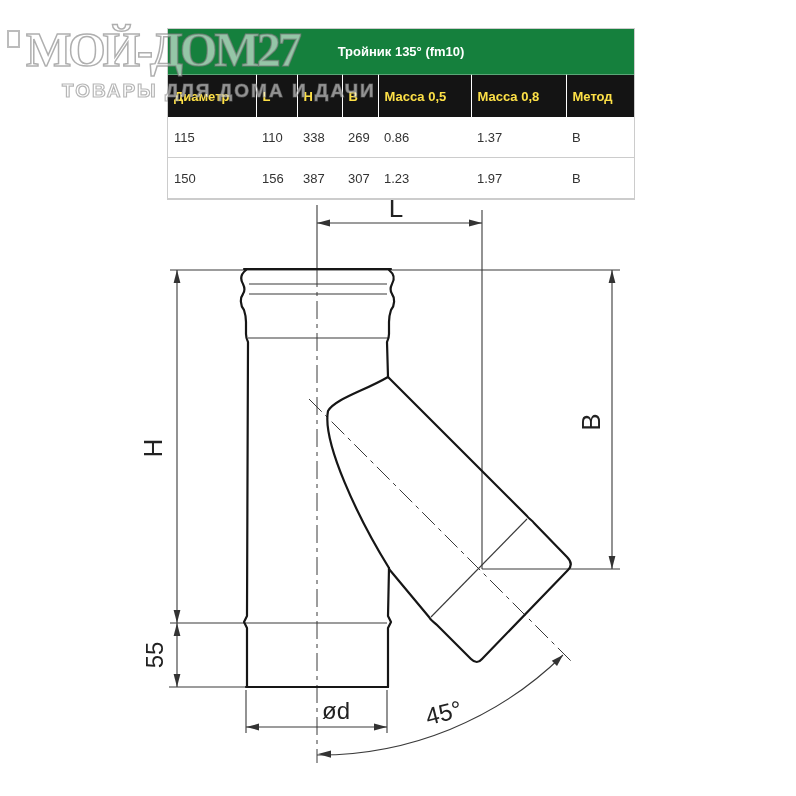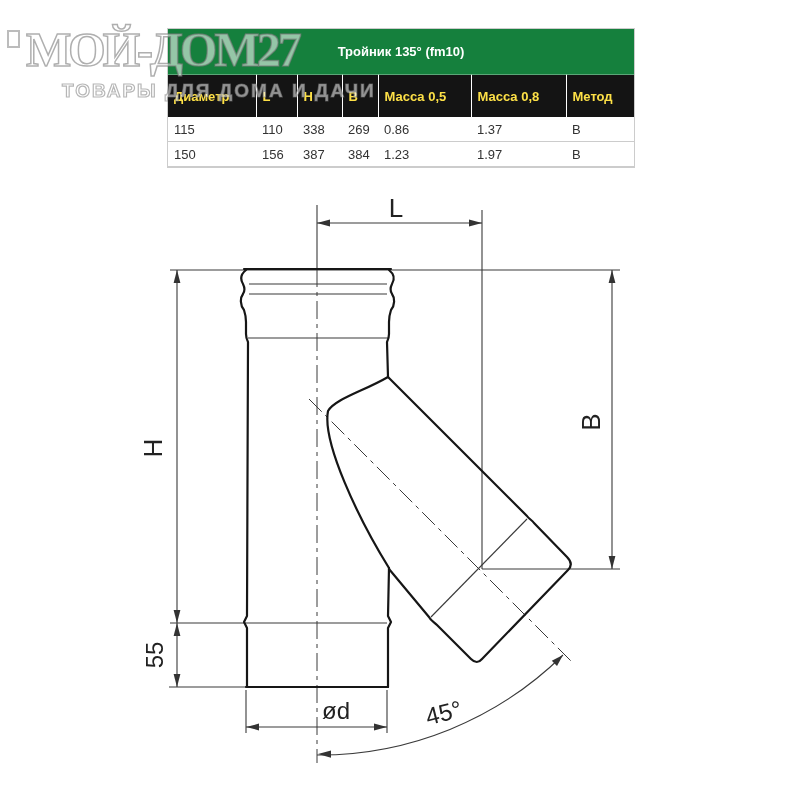--- a/index.html
+++ b/index.html
@@ -19,21 +19,21 @@
 
   
   .spec{position:absolute;z-index:20;left:167px;top:28px;width:466px;
         border:1px solid #ccc;background:#fff;}
   table{border-collapse:collapse;table-layout:fixed;width:100%;font-size:13px;}
   .t-title td{background:#15803d;color:#fff;font-weight:bold;text-align:center;
               height:43px;border-bottom:1px solid rgba(255,255,255,.3);}
   .t-head td{background:#141414;color:#fde047;font-weight:bold;height:42px;
              padding:0 0 0 6px;overflow:hidden;}
   .t-head td + td{border-left:1px solid rgba(255,255,255,.38);}
-  .t-row td{color:#333;height:24px;padding:0 0 0 6px;border-bottom:1px solid #ccc;
+  .t-row td{color:#333;height:40px;padding:0 0 0 6px;border-bottom:1px solid #ccc;
             background:#fff;overflow:hidden;}
 
   
   svg{position:absolute;z-index:10;left:0;top:0;}
   .thick{stroke:#161616;stroke-width:2.2;fill:none;stroke-linejoin:round;stroke-linecap:round;}
   .thin{stroke:#3a3a3a;stroke-width:1.1;fill:none;}
   .cline{stroke:#3a3a3a;stroke-width:1;fill:none;stroke-dasharray:18 5 4 5;}
   .ah{fill:#333;stroke:none;}
   .dim{fill:#222;font-family:"Liberation Sans",sans-serif;font-size:26px;}
   .dim-sm{fill:#222;font-family:"Liberation Sans",sans-serif;font-size:24px;}
@@ -143,21 +143,21 @@
         <td>338</td>
         <td>269</td>
         <td>0.86</td>
         <td>1.37</td>
         <td>В</td>
       </tr>
       <tr class="t-row">
         <td>150</td>
         <td>156</td>
         <td>387</td>
-        <td>384</td>
+        <td>307</td>
         <td>1.23</td>
         <td>1.97</td>
         <td>В</td>
       </tr>
     </tbody>
       </table>
   </div>
 
   <div class="wm-box"></div>
   <div class="wm wm-title">МОЙ-ДОМ27</div>

